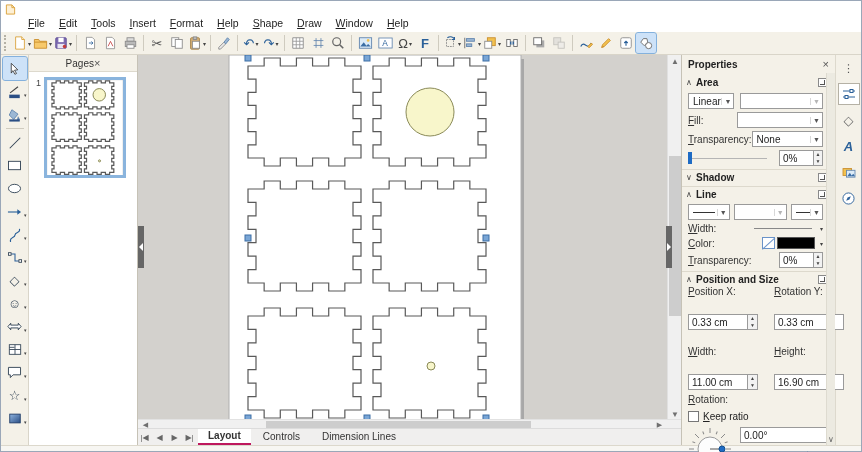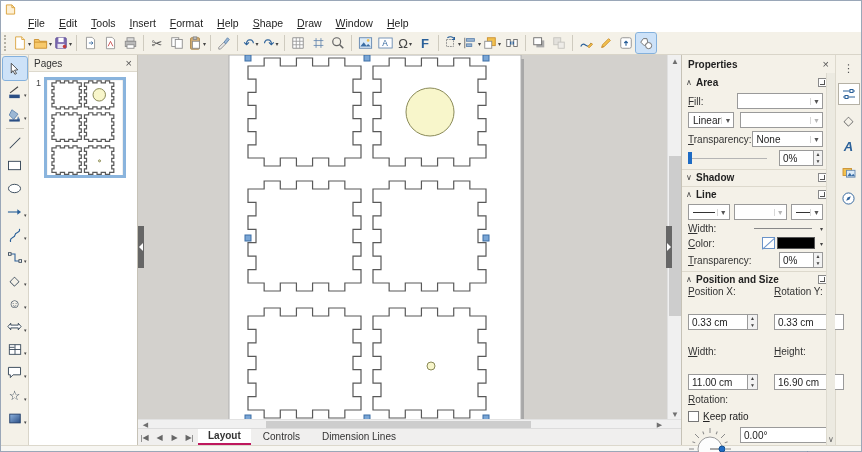--- a/index.html
+++ b/index.html
@@ -35,21 +35,21 @@
   
   #drawbar { width:28px; background:#f4f1e8; border-right:1px solid #d9d5c9; display:flex; flex-direction:column; align-items:center; padding-top:2px; flex:0 0 auto; }
   .dt-btn { width:24px; height:23px; display:flex; align-items:center; justify-content:center; border-radius:2px; position:relative; }
   .dt-btn.active { background:#cde2f8; outline:1px solid #84b1dd; }
   .dt-btn .dd2 { position:absolute; right:0px; bottom:5px; font-size:5px; color:#444; }
   .dt-sep { width:18px; height:1px; background:#cfcbbf; margin:2px 0; }
   .dt-glyph { font-size:13px; color:#345; line-height:1; }
 
   
   #pagespanel { width:109px; background:#fff; border-right:1px solid #c6c2b6; display:flex; flex-direction:column; flex:0 0 auto; }
-  #pages-header { height:17px; background:#f4f1e8; display:flex; align-items:center; justify-content:space-between; padding:0 5px; border-bottom:1px solid #ddd9cd; }
+  #pages-header { height:17px; background:#f4f1e8; display:flex; align-items:center; justify-content:center; padding:0 5px; border-bottom:1px solid #ddd9cd; }
   #pages-header .ph-title { font-size:10px; color:#333; }
   #pages-header .ph-close { font-size:11px; color:#555; cursor:default; }
   #pages-list { flex:1; background:#fff; padding-top:5px; }
   .page-thumb-row { display:flex; gap:3px; padding-left:7px; }
   .page-num { font-size:9px; color:#444; padding-top:1px; }
   .thumb-frame { border:3px solid #8ab4dd; background:#fff; }
   .thumb-frame svg { display:block; }
 
   
   #canvascol { flex:1 1 auto; display:flex; flex-direction:column; min-width:0; }
@@ -531,33 +531,33 @@
       <div id="props-header">
         <span class="pp-title">Properties</span>
         <span class="pp-close">×</span>
       </div>
 
       <div class="sec-header">
         <span class="caret">∧</span>
         <span class="sec-title">Area</span>
         <span class="launcher"></span>
       </div>
-      <div class="pp-row">
-        <span class="pp-label accel">Fill:</span>
-        <div class="combo" style="width:86px">
-          <span></span>
-          <span class="cbarr">▼</span>
-        </div>
-      </div>
       <div class="pp-row" style="gap:6px">
         <div class="combo" style="width:48px">
           <span>Linear</span>
           <span class="cbarr">▼</span>
         </div>
         <div class="combo disabled" style="width:86px">
+          <span></span>
+          <span class="cbarr">▼</span>
+        </div>
+      </div>
+      <div class="pp-row">
+        <span class="pp-label accel">Fill:</span>
+        <div class="combo" style="width:86px">
           <span></span>
           <span class="cbarr">▼</span>
         </div>
       </div>
       <div class="pp-row">
         <span class="pp-label accel">Transparency:</span>
         <div class="combo" style="width:86px">
           <span>None</span>
           <span class="cbarr">▼</span>
         </div>

